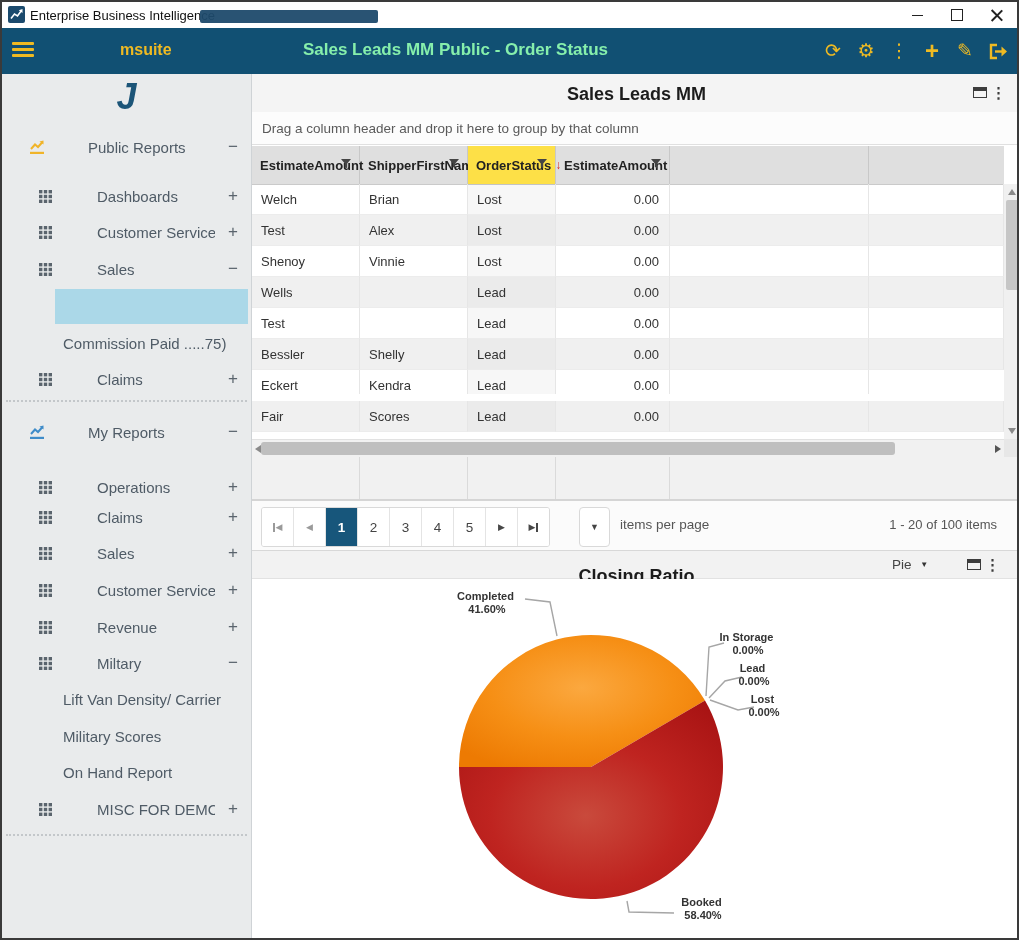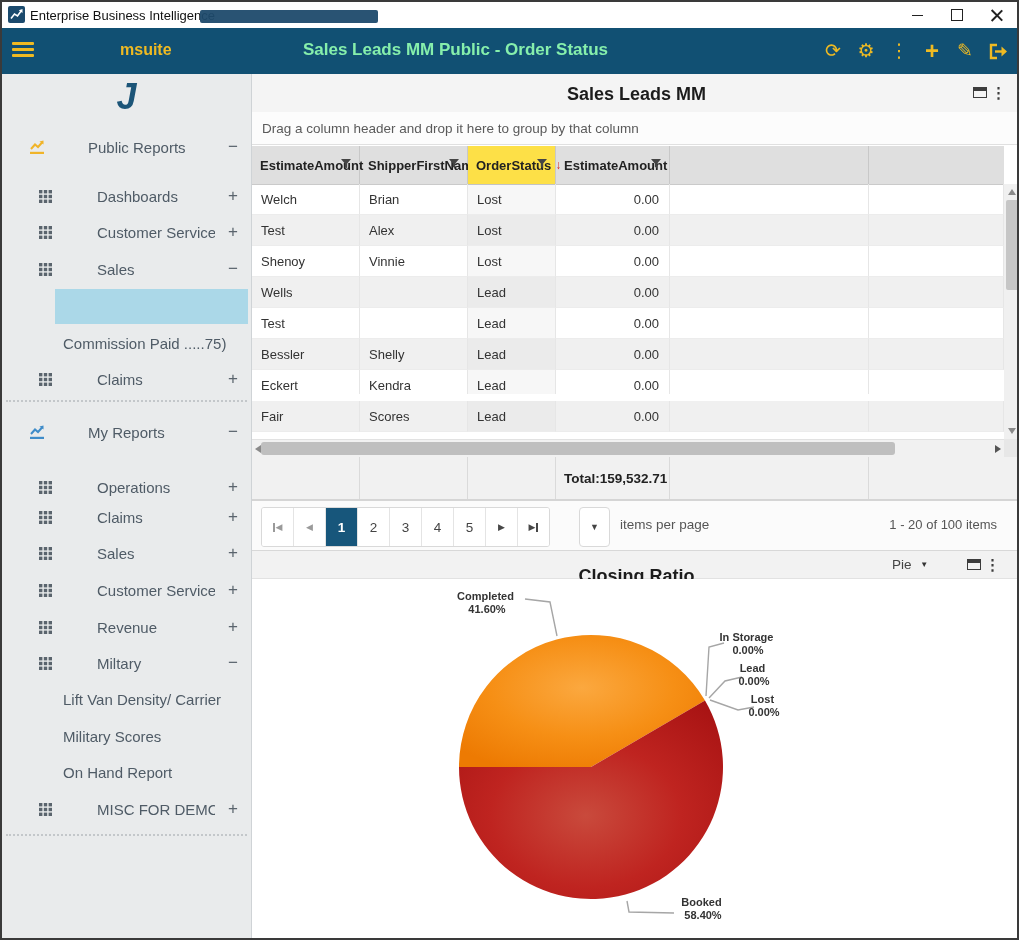--- a/index.html
+++ b/index.html
@@ -436,24 +436,20 @@
       <div class="hthumb"></div>
       <span class="tri right"></span>
     </div>
     <div class="corner"></div>
 
     <div class="gfooter">
       <div class="grow">
         <div class="fcell"></div>
         <div class="fcell"></div>
         <div class="fcell"></div>
-        <div class="fcell">
-          <span class="totlbl">Total:</span>
-          <span class="totval">159,532.71</span>
-        </div>
         <div class="fcell"></div>
         <div class="fcell" style="border-right:0"></div>
       </div>
     </div>
 
     <div class="pagerbar">
       <div class="pggroup">
         <div class="pgbtn first dis">
             <span class="bar"></span>
             <span class="arr">◀</span>

